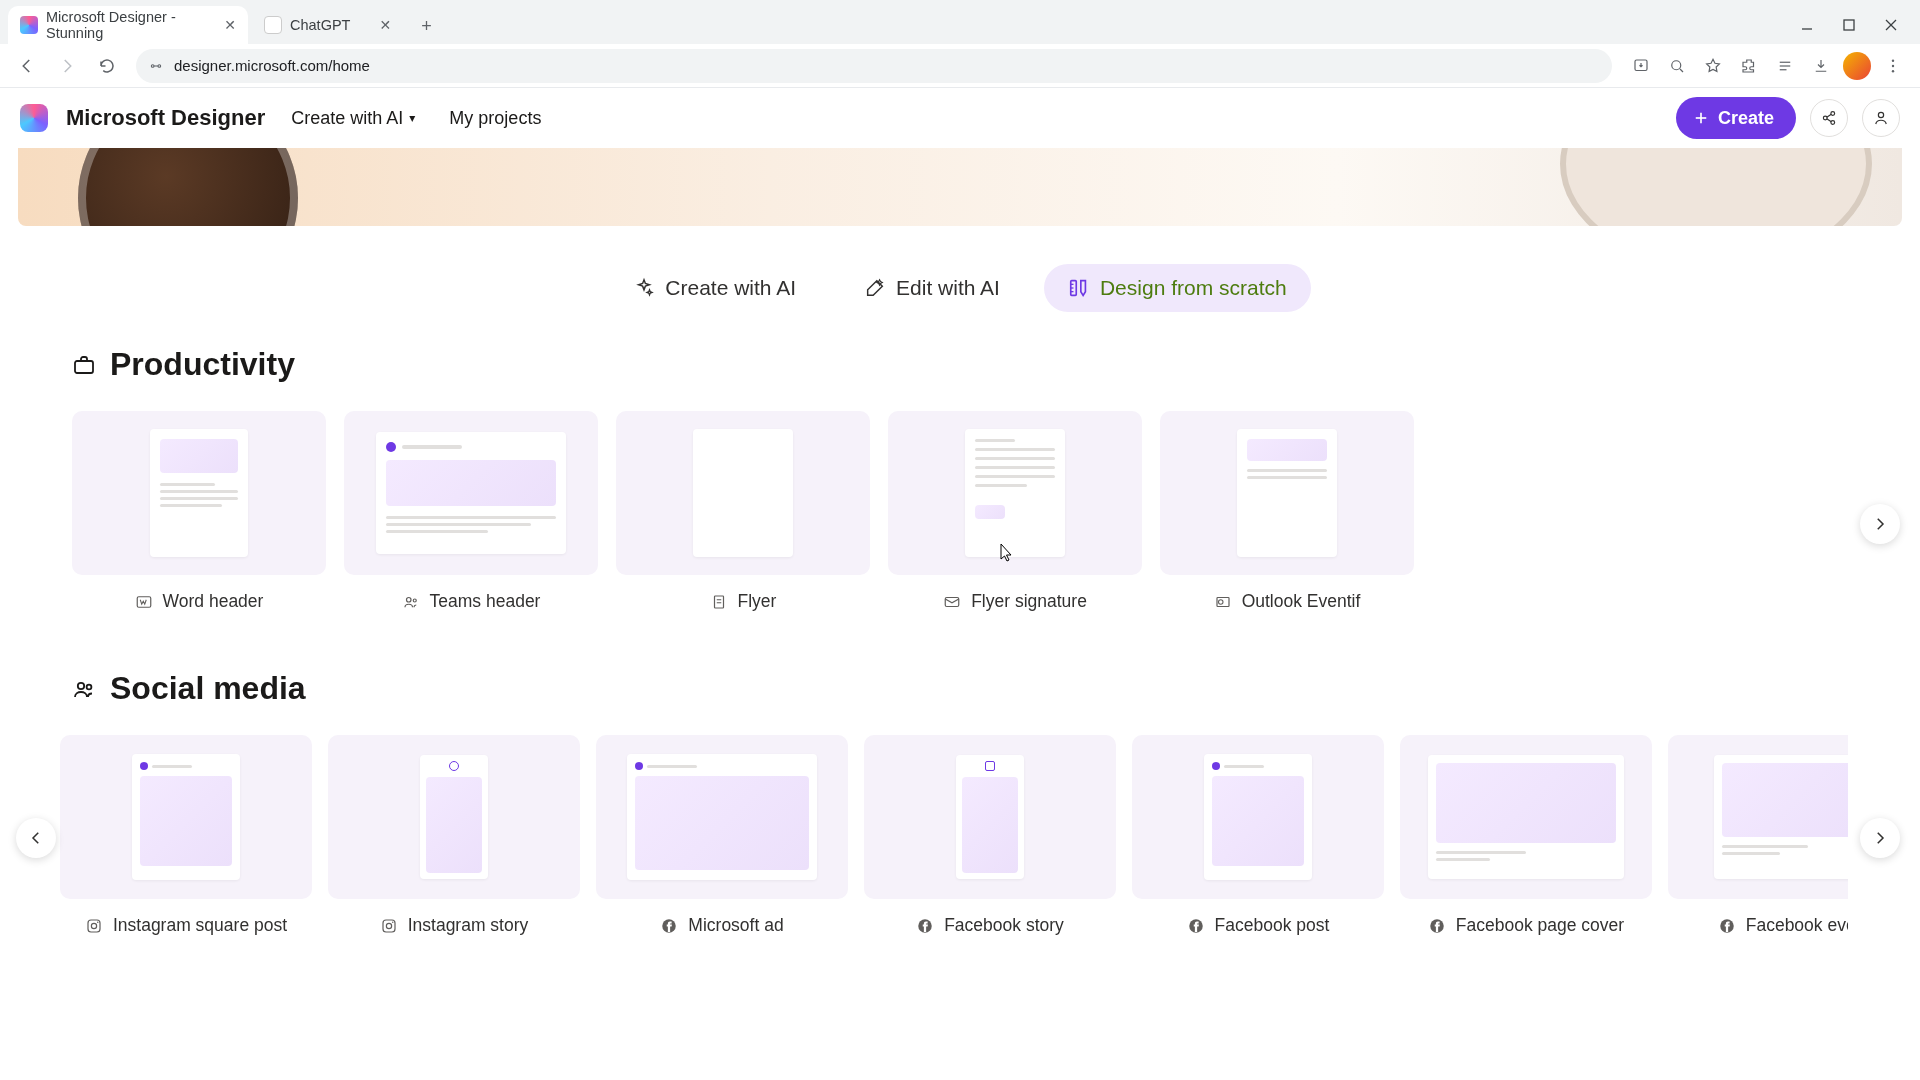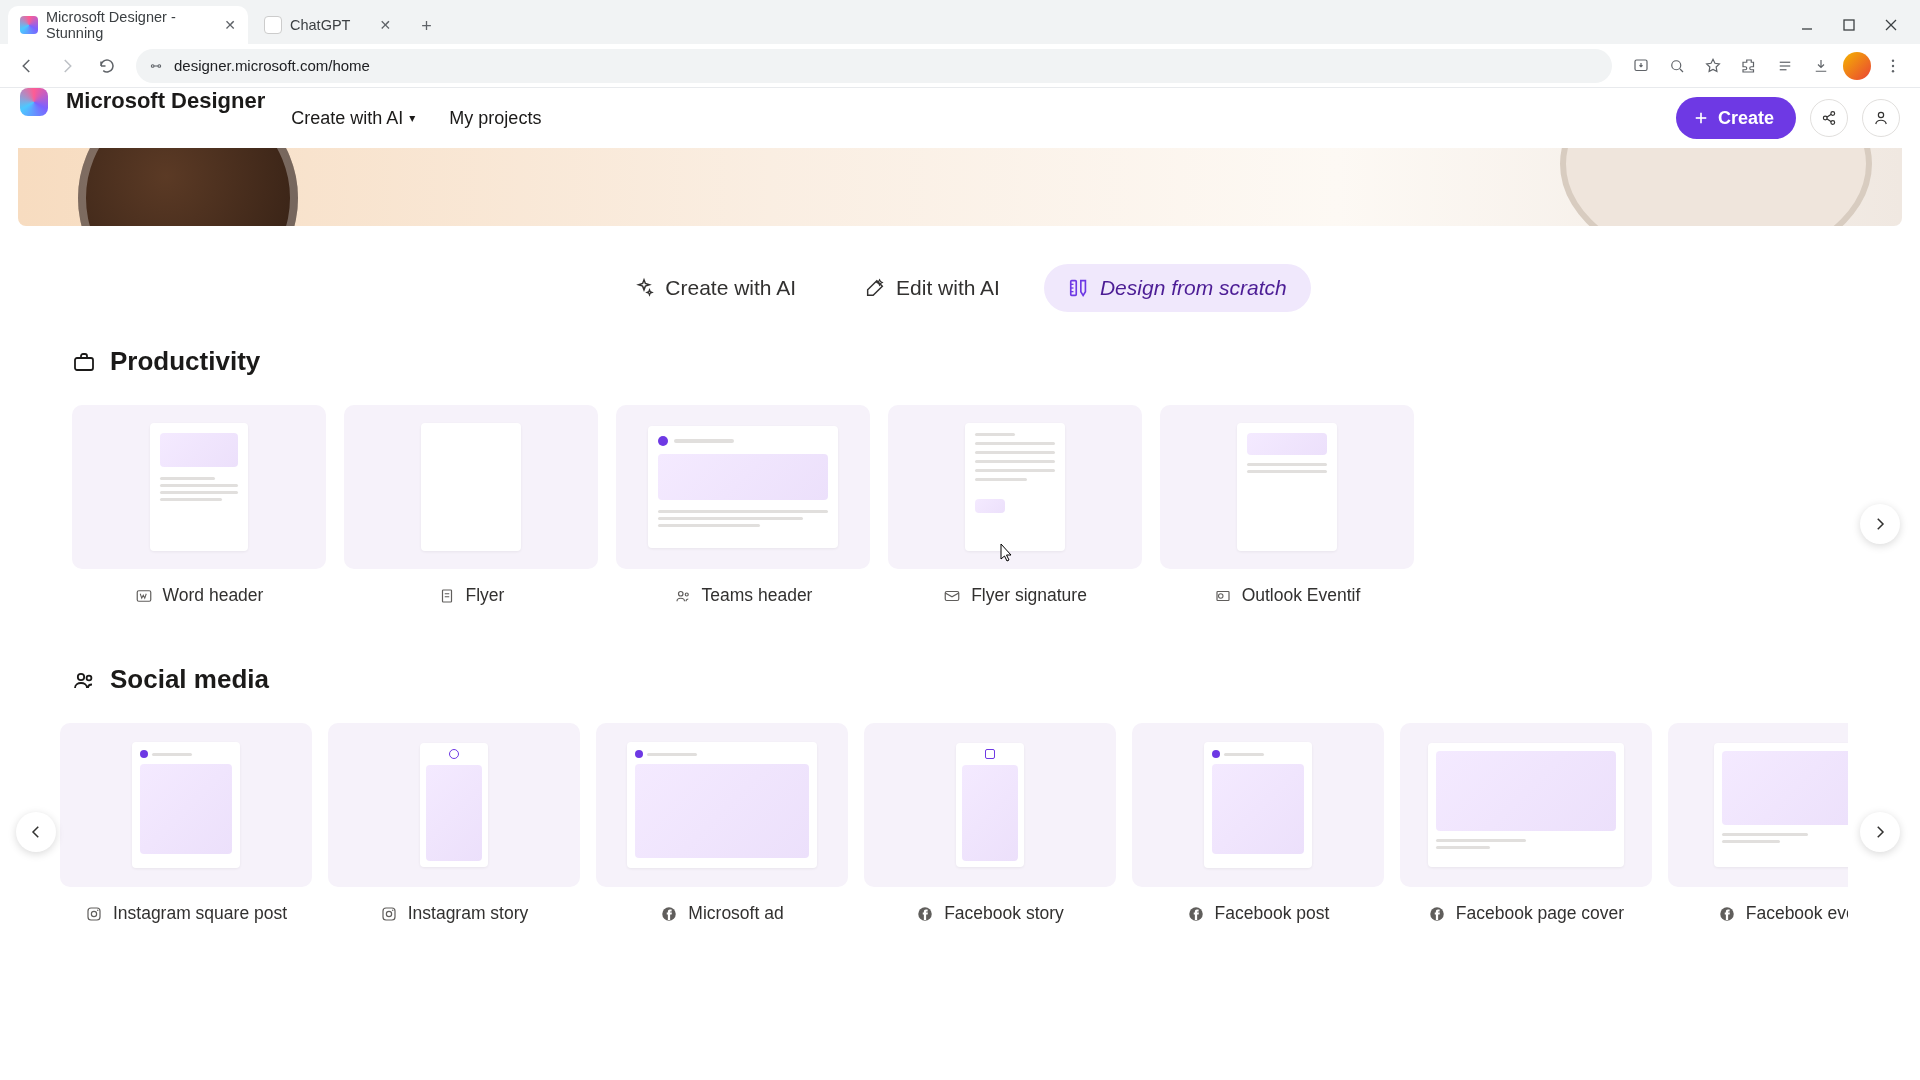--- a/index.html
+++ b/index.html
@@ -18,46 +18,46 @@
   
   .toolbar { height: 44px; background:#fff; border-bottom:1px solid #e8eaed; display:flex; align-items:center; padding:0 10px; gap:6px; }
   .tb-icon { width:34px; height:34px; display:flex; align-items:center; justify-content:center; color:#5f6368; border-radius:50%; }
   .tb-icon.disabled{color:#bdc1c6;}
   .urlbar { flex:1; height:34px; background:#f1f3f4; border-radius:20px; display:flex; align-items:center; padding:0 12px; gap:10px; margin:0 6px; color:#202124; font-size:15px; }
   .urlbar .lock { color:#5f6368; }
   .tb-right { display:flex; gap:2px; align-items:center; }
   .avatar { width:28px; height:28px; border-radius:50%; background: linear-gradient(135deg,#f4b400,#ea4335); }
 
   
-  .appheader { height:60px; display:flex; padding:0 20px; gap:18px; background:#fff; }
+  .appheader { height:60px; display:flex; align-items:center; padding:0 20px; gap:18px; background:#fff; }
   .logo { width:28px; height:28px; border-radius:8px; background: conic-gradient(#ff5c93,#7b61ff,#4cc9ff,#ff5c93); }
   .brand { font-size:22px; font-weight:600; color:#1b1a19; }
   .navlink { font-size:18px; color:#1b1a19; display:flex; align-items:center; gap:6px; padding:6px 8px; }
   .chev { font-size:12px; color:#1b1a19; }
   .appheader-right { margin-left:auto; display:flex; align-items:center; gap:14px; }
   .create-btn { background:#6e39e4; color:#fff; border:none; border-radius:24px; height:42px; padding:0 22px 0 16px; display:flex; align-items:center; gap:8px; font-size:18px; font-weight:600; }
   .circle-btn { width:38px; height:38px; border-radius:50%; border:1px solid #e1dfdd; display:flex; align-items:center; justify-content:center; color:#323130; }
 
   
   .hero { height:78px; margin:0 18px; border-radius:0 0 8px 8px; background: linear-gradient(90deg,#f7dcc0,#faeee2 40%,#fdf9f4 70%,#f0e8e1); position:relative; overflow:hidden; }
   .hero::before { content:""; position:absolute; left:60px; top:-60px; width:220px; height:220px; border-radius:50%; background: radial-gradient(circle at 40% 40%, #5b3a25, #2e1c12); box-shadow:0 0 0 8px rgba(255,255,255,0.3) inset;}
   .hero::after { content:""; position:absolute; right:30px; top:-90px; width:300px; height:200px; border-radius:50%; background:#efe5dc; border:6px solid #d8ccc0;}
 
   
   .action-tabs { display:flex; justify-content:center; gap:20px; padding:38px 0 22px; }
   .atab { display:flex; align-items:center; gap:10px; padding:12px 24px; border-radius:30px; font-size:21px; font-weight:500; color:#323130; }
-  .atab.selected { background:#f0e8fc; color:#4c1d95;font-style:italic; }
+  .atab.selected { background:#f0e8fc; color:#4d7c0f; }
   .aticon { width:22px; height:22px; display:inline-block; }
 
   
   .content { padding: 12px 72px 0; position:relative; }
   .section { margin-bottom: 58px; position:relative; }
   .section-head { display:flex; align-items:center; gap:14px; margin-bottom: 28px; }
   .section-icon { width:24px; height:24px; color:#1b1a19; }
-  .section-title { font-size:26px; font-weight:600; color:#1b1a19; }
+  .section-title { font-size:32px; font-weight:600; color:#1b1a19; }
 
   .cards-row { display:flex; gap:18px; overflow:hidden; }
   .card { width:254px; flex-shrink:0; display:flex; flex-direction:column; align-items:center; }
   .card-thumb { width:254px; height:164px; background:#f6f2fa; border-radius:10px; display:flex; align-items:center; justify-content:center; margin-bottom:16px; }
   .card.hovered .card-thumb { box-shadow: 0 0 0 1px #e1dfdd, 0 4px 12px rgba(0,0,0,0.08); }
   .cards-row.sm .card { width:252px; }
   .cards-row.sm .card-thumb { width:252px; }
 
   .thumb-page { background:#fff; border-radius:4px; box-shadow:0 1px 3px rgba(0,0,0,0.06); }
   .page-lines { display:flex; flex-direction:column; gap:4px; }
@@ -288,36 +288,20 @@
                 <rect x="3" y="5" width="18" height="14" rx="2" fill="none" stroke="currentColor" stroke-width="1.6"></rect>
                 <path d="M7 9l2 6 2-4 2 4 2-6" fill="none" stroke="currentColor" stroke-width="1.4"></path>
               </svg>
             </span>
             <span>Word header</span>
           </div>
       </div>
 
       <div class="card">
         <div class="card-thumb">
-            <div class="thumb-page" style="width:100px;height:128px;"></div>
-          </div>
-        <div class="card-label">
-            <span class="label-icon">
-              <svg viewBox="0 0 24 24" width="18" height="18">
-                <rect x="6" y="4" width="12" height="16" rx="1" fill="none" stroke="currentColor" stroke-width="1.6"></rect>
-                <line x1="9" y1="9" x2="15" y2="9" stroke="currentColor" stroke-width="1.4"></line>
-                <line x1="9" y1="13" x2="15" y2="13" stroke="currentColor" stroke-width="1.4"></line>
-              </svg>
-            </span>
-            <span>Flyer</span>
-          </div>
-      </div>
-
-      <div class="card">
-        <div class="card-thumb">
             <div class="thumb-page" style="width:190px;height:122px;padding:10px;">
               <div style="display:flex;gap:6px;align-items:center;margin-bottom:8px;">
                 <div style="width:10px;height:10px;border-radius:50%;background:#6e39e4;"></div>
                 <div class="line" style="width:60px;height:4px;"></div>
               </div>
               <div class="block" style="height:46px;margin-bottom:10px;"></div>
               <div class="page-lines">
                 <div class="line"></div>
                 <div class="line" style="width:85%;"></div>
                 <div class="line" style="width:60%;"></div>
@@ -326,20 +310,36 @@
           </div>
         <div class="card-label">
             <span class="label-icon">
               <svg viewBox="0 0 24 24" width="18" height="18">
                 <circle cx="9" cy="9" r="3" fill="none" stroke="currentColor" stroke-width="1.6"></circle>
                 <circle cx="17" cy="10" r="2" fill="none" stroke="currentColor" stroke-width="1.6"></circle>
                 <path d="M4 19c0-3 3-4 5-4s5 1 5 4m2 0c0-2 2-3 3-3" fill="none" stroke="currentColor" stroke-width="1.6"></path>
               </svg>
             </span>
             <span>Teams header</span>
+          </div>
+      </div>
+
+      <div class="card">
+        <div class="card-thumb">
+            <div class="thumb-page" style="width:100px;height:128px;"></div>
+          </div>
+        <div class="card-label">
+            <span class="label-icon">
+              <svg viewBox="0 0 24 24" width="18" height="18">
+                <rect x="6" y="4" width="12" height="16" rx="1" fill="none" stroke="currentColor" stroke-width="1.6"></rect>
+                <line x1="9" y1="9" x2="15" y2="9" stroke="currentColor" stroke-width="1.4"></line>
+                <line x1="9" y1="13" x2="15" y2="13" stroke="currentColor" stroke-width="1.4"></line>
+              </svg>
+            </span>
+            <span>Flyer</span>
           </div>
       </div>
 
 
 
       <div class="card">
         <div class="card-thumb">
             <div class="thumb-page" style="width:100px;height:128px;padding:10px;">
               <div class="page-lines" style="gap:6px;">
                 <div class="line" style="width:50%;"></div>

